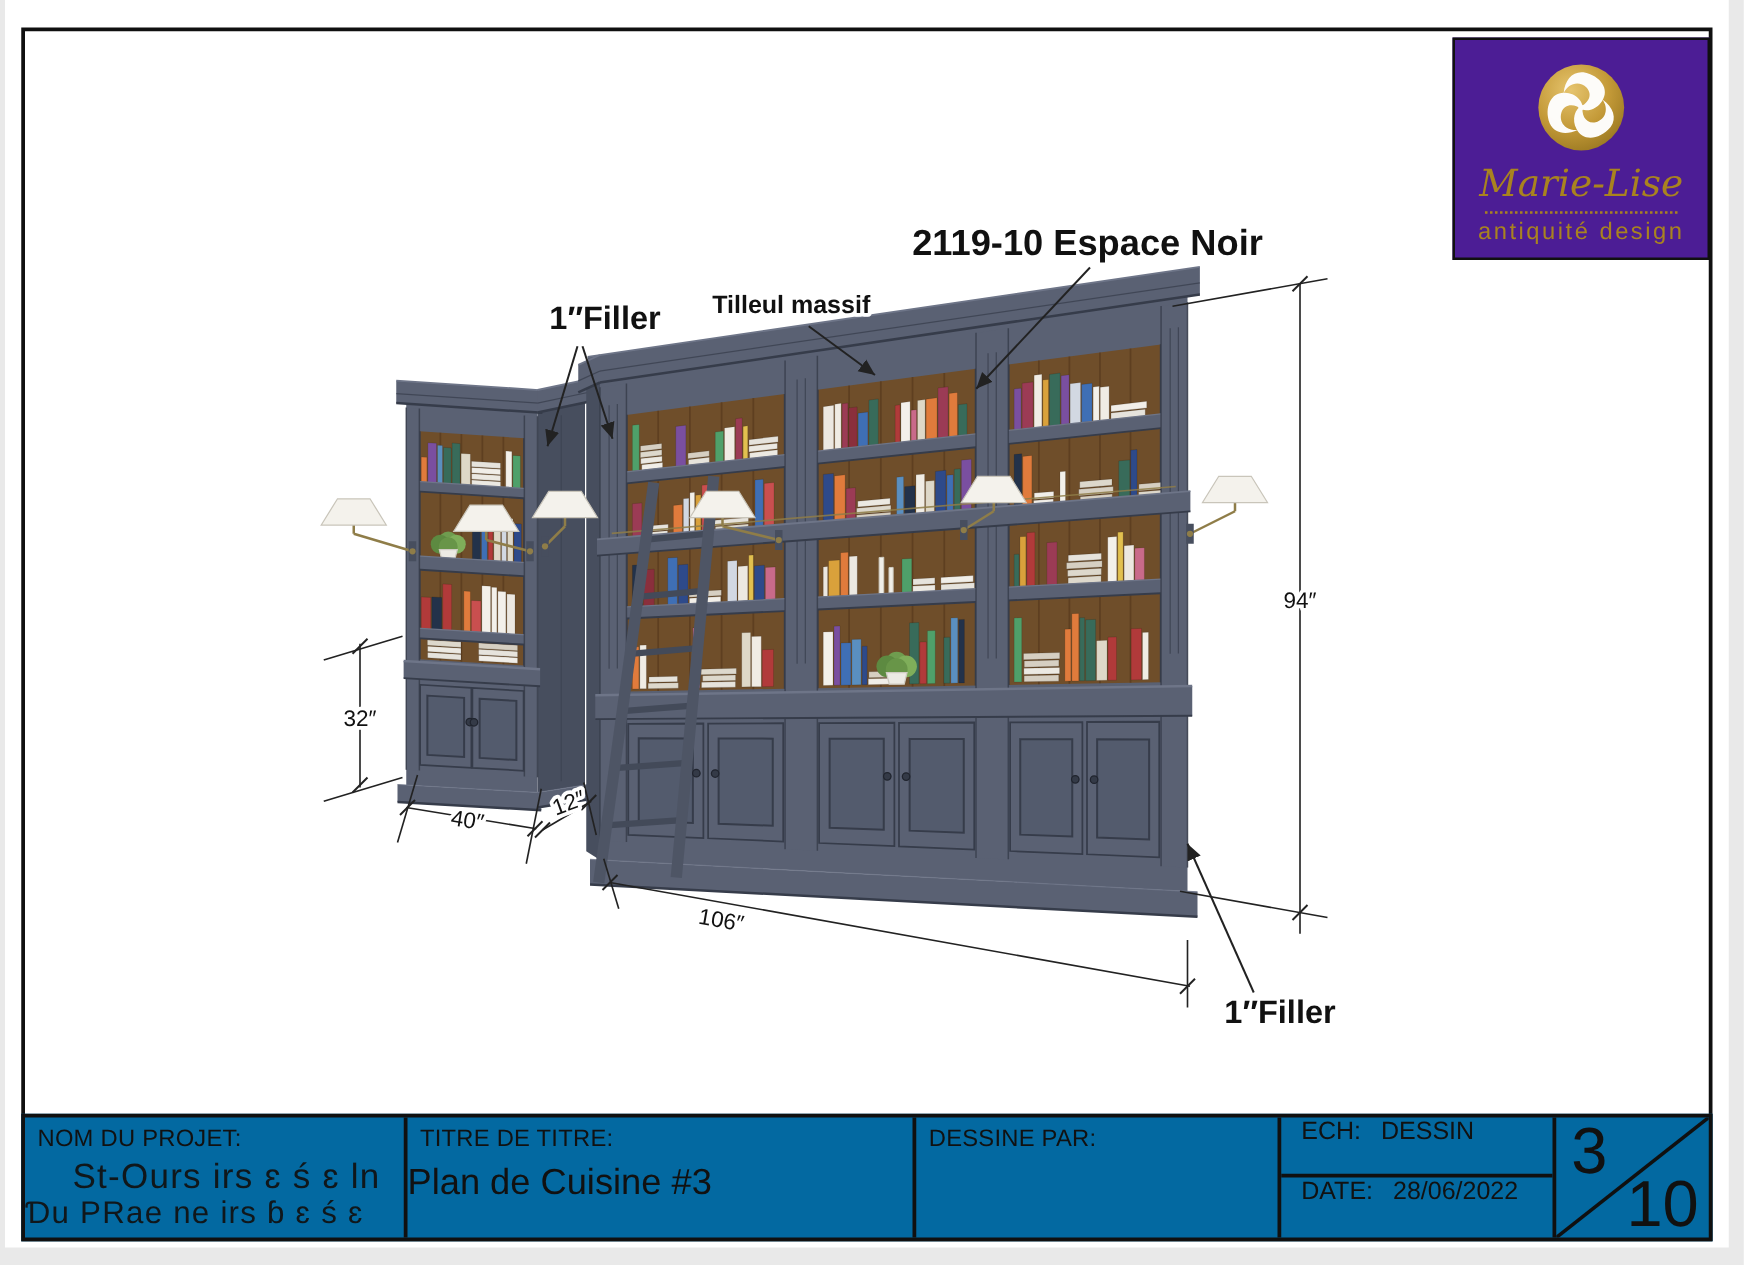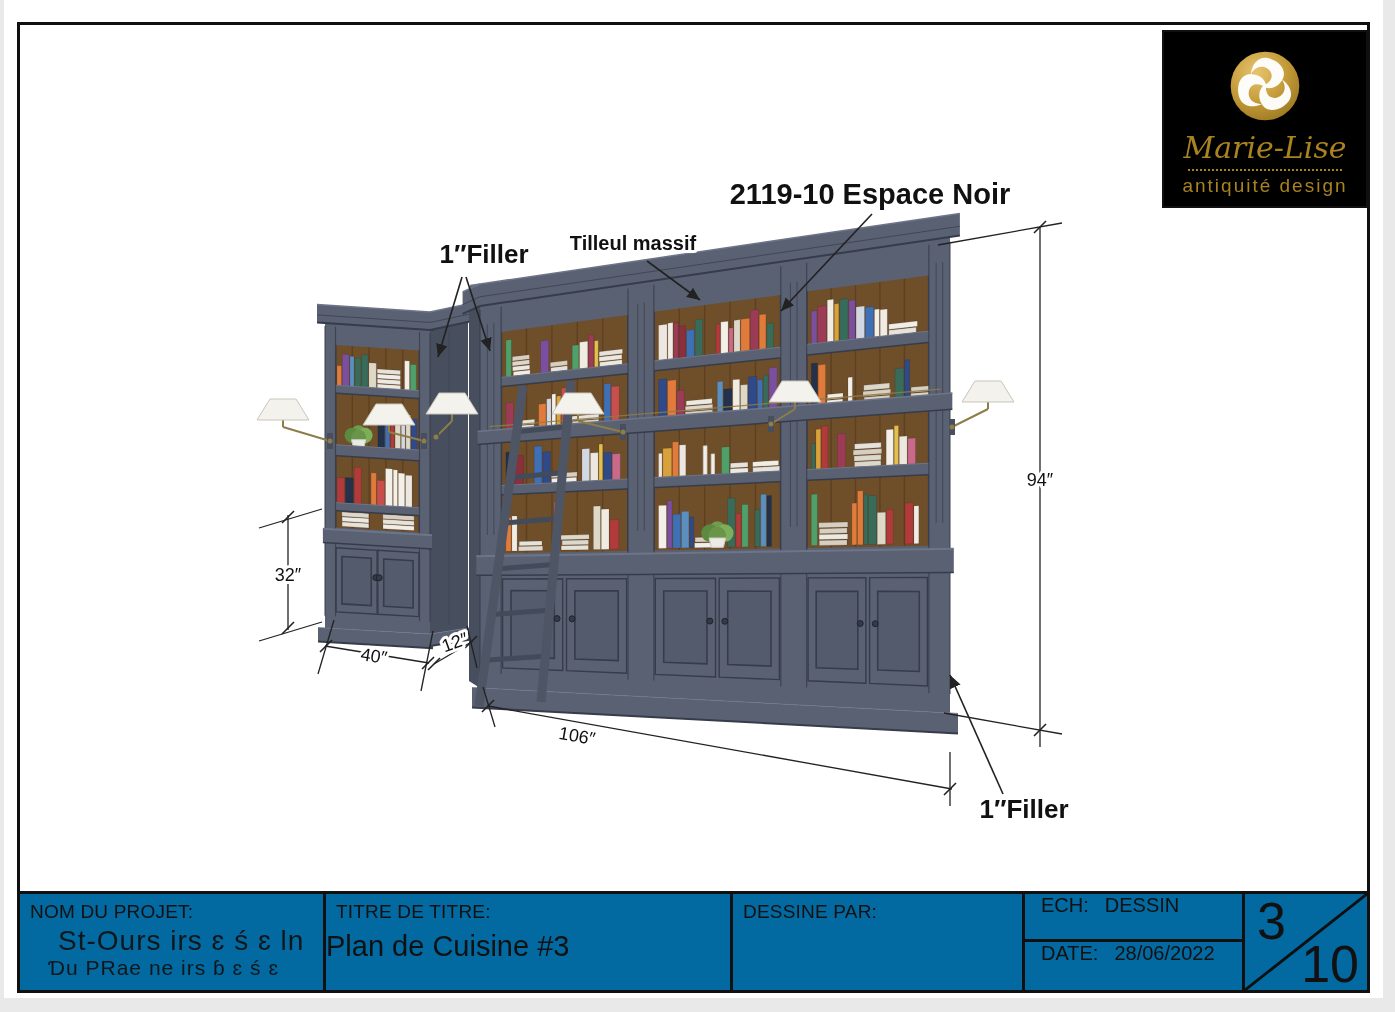--- a/index.html
+++ b/index.html
@@ -5,39 +5,39 @@
   html,body{margin:0;padding:0}
   body{width:1395px;height:1012px;position:relative;background:#e9e9e9;
        font-family:"Liberation Sans",sans-serif;overflow:hidden;color:#111}
   .paper{position:absolute;left:4px;top:0;width:1379px;height:998px;background:#ffffff}
   .frame{position:absolute;left:17px;top:22px;width:1353px;height:971px;
          border:3px solid #101010;box-sizing:border-box;z-index:1}
   #drawing{position:absolute;left:0;top:0;width:1395px;height:1012px;z-index:2}
   .ann{font-family:"Liberation Sans",sans-serif;fill:#111}
   .halo{stroke:#ffffff;stroke-width:6px;paint-order:stroke;stroke-linejoin:round}
   
-  .logo-box{position:absolute;left:1162px;top:30px;width:206px;height:178px;background:#000000;
+  .logo-box{position:absolute;left:1162px;top:30px;width:206px;height:178px;background:#4c1d95;
             border:2px solid #101010;box-sizing:border-box;display:flex;flex-direction:column;
             align-items:center;justify-content:center;z-index:3}
   .logo-name{font-family:"DejaVu Serif",serif;font-style:italic;font-size:30px;color:#a9831f;line-height:1;margin-top:3px}
   .logo-sep{width:154px;border-top:2px dotted #a9831f;margin:6px 0 4px}
   .logo-tag{font-size:19px;letter-spacing:2px;color:#a9831f}
   
   .title-block{position:absolute;left:17px;top:891px;width:1353px;height:102px;box-sizing:border-box;
                border:3px solid #101010;display:flex;background:#0369a1;z-index:4}
   .tb-cell{box-sizing:border-box;position:relative;height:100%}
   .tb-c1{width:303px}
   .tb-c2{width:407px;border-left:3px solid #101010}
   .tb-c3{width:292px;border-left:3px solid #101010}
   .tb-c4{width:220px;border-left:3px solid #101010;display:flex;flex-direction:column}
   .tb-c5{flex:1;border-left:3px solid #101010}
   .tb-label{font-size:19px;padding:7px 0 0 10px;letter-spacing:.2px}
   .tb-center{position:absolute;left:0;right:0;top:36px;font-size:29px}
   .proj1{font-size:28px;padding-left:38px;margin-top:2px;line-height:1.12}
-  .proj2{font-size:21px;padding-left:28px;line-height:1.12}
+  .proj2{font-size:25px;line-height:1.12}
   .smudge{filter:blur(0.55px);opacity:.93;letter-spacing:1px}
   .tb-row{height:50%;box-sizing:border-box;display:flex;padding-left:16px;font-size:20px}
   .tb-row.first{border-bottom:3px solid #101010}
   .tb-row .lbl{margin-right:16px}
   .sheet-num{position:absolute;top:0px;left:12px;font-size:52px;line-height:1.05}
   .sheet-den{position:absolute;bottom:-2px;right:8px;font-size:52px;line-height:1.05}
   .sheet-diag{position:absolute;inset:0;width:100%;height:100%}
 </style>
 </head>
 <body>

